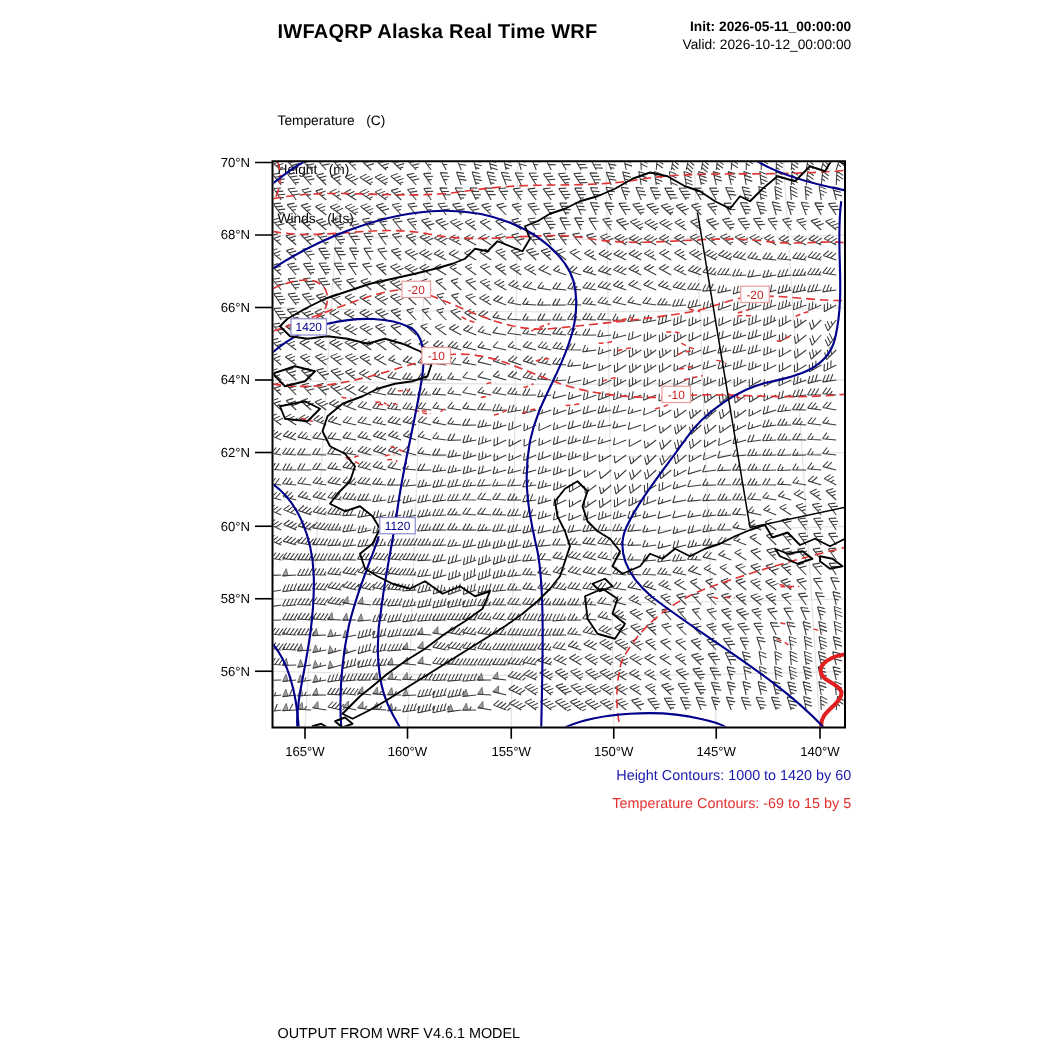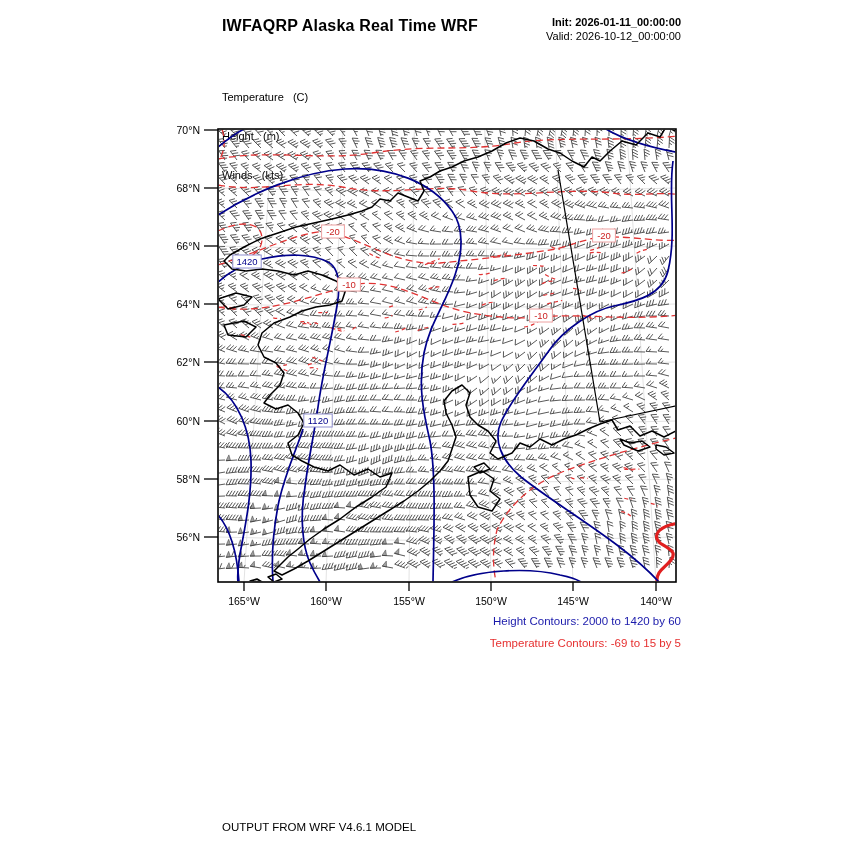--- a/index.html
+++ b/index.html
@@ -15,21 +15,21 @@
   .cap-t{top:628px;color:#e63030;}
   .footer{left:222px;font-size:11.5px;}
   .f1{top:812px;} .f2{top:826px;}
   svg{position:absolute;left:0;top:0;}
 </style>
 </head>
 <body>
 
 <div class="canvas">
   <div class="abs title">IWFAQRP Alaska Real Time WRF</div>
-  <div class="abs init">Init: 2026-01-11_00:00:00</div>
+  <div class="abs init">Init: 2026-05-11_00:00:00</div>
   <div class="abs valid">Valid: 2026-10-12_00:00:00</div>
 
   <div class="abs legend">
     <div>Temperature   (C)</div>
     <div>Height   (m)</div>
     <div>Winds   (kts)</div>
   </div>
 
   <div id="map-holder">
       <svg width="850" height="850" viewBox="0 0 850 850">
@@ -182,17 +182,17 @@
           <path d="M491,573 L491,582" stroke="#000" stroke-width="1.3"></path>
           <text x="491" y="596" text-anchor="middle">150°W</text>
           <path d="M573,573 L573,582" stroke="#000" stroke-width="1.3"></path>
           <text x="573" y="596" text-anchor="middle">145°W</text>
           <path d="M656,573 L656,582" stroke="#000" stroke-width="1.3"></path>
           <text x="656" y="596" text-anchor="middle">140°W</text>
         </g>
       </svg>
     </div>
 
-  <div class="abs cap cap-h">Height Contours: 2000 to 1420 by 60</div>
+  <div class="abs cap cap-h">Height Contours: 1000 to 1420 by 60</div>
   <div class="abs cap cap-t">Temperature Contours: -69 to 15 by 5</div>
 
   <div class="abs footer f1">OUTPUT FROM WRF V4.6.1 MODEL</div>
 </div>
 
 </body></html>

